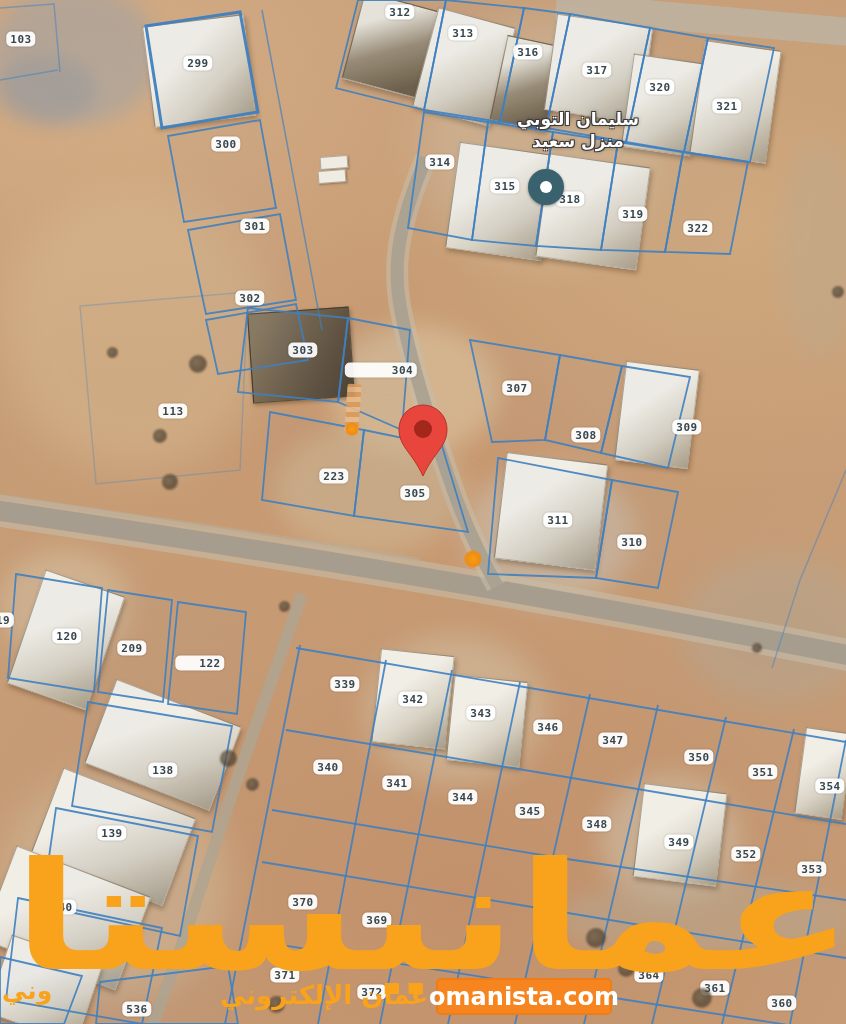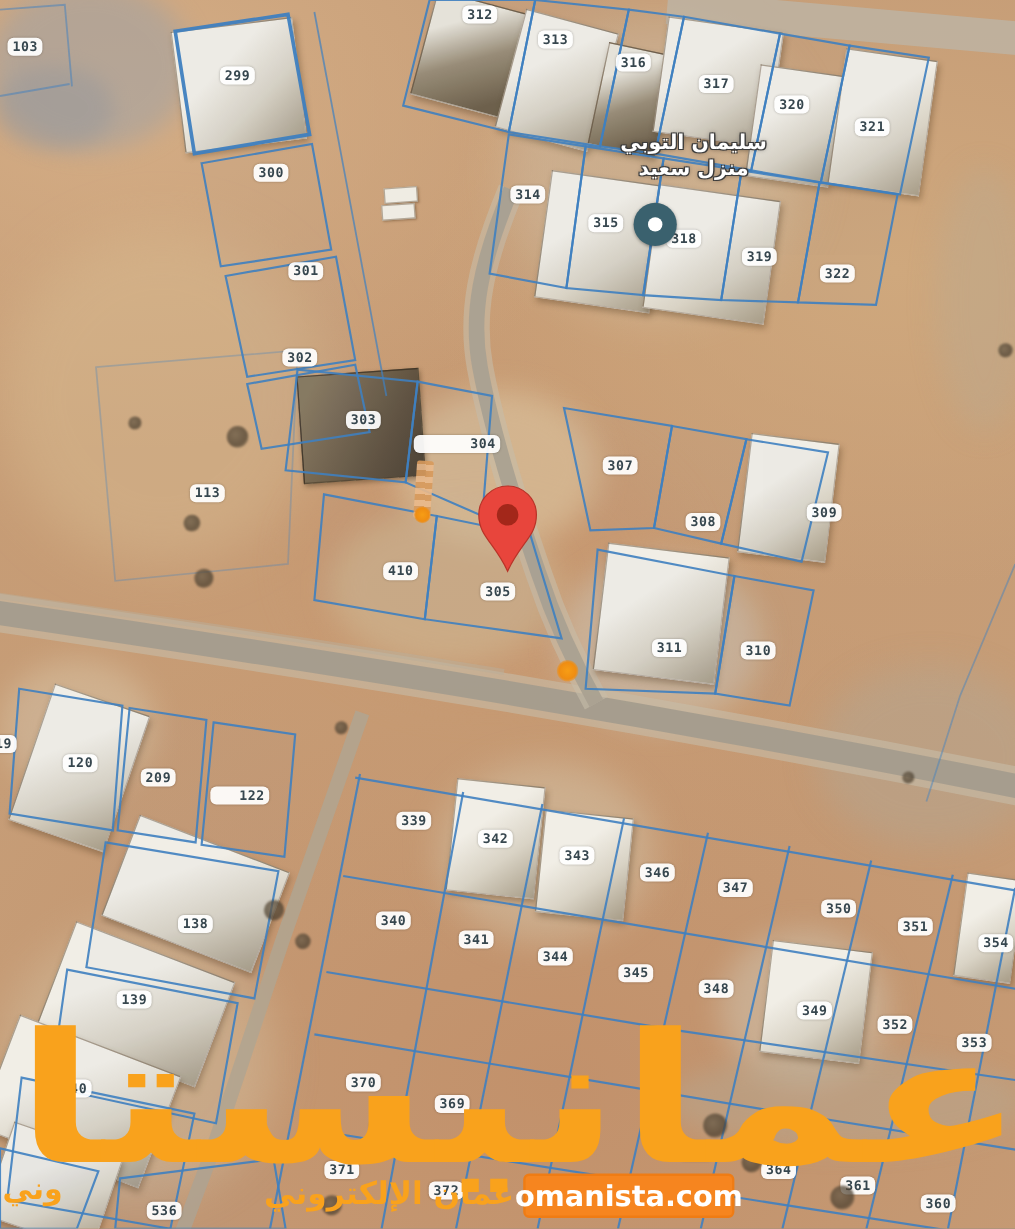--- a/index.html
+++ b/index.html
@@ -178,23 +178,23 @@
       <div class="plot-label" style="left: 505px; top: 186px;">315</div>
       <div class="plot-label" style="left: 570px; top: 199px;">318</div>
       <div class="plot-label" style="left: 633px; top: 214px;">319</div>
       <div class="plot-label" style="left: 698px; top: 228px;">322</div>
       <div class="plot-label" style="left: 303px; top: 350px;">303</div>
       <div class="plot-label" style="left: 381px; top: 370px; padding-left: 47px;">304</div>
       <div class="plot-label" style="left: 173px; top: 411px;">113</div>
       <div class="plot-label" style="left: 517px; top: 388px;">307</div>
       <div class="plot-label" style="left: 586px; top: 411px; margin-top: 24px;">308</div>
       <div class="plot-label" style="left: 655px; top: 427px; margin-left: 32px;">309</div>
-      <div class="plot-label" style="left: 334px; top: 476px;">410</div>
+      <div class="plot-label" style="left: 334px; top: 476px;">223</div>
       <div class="plot-label" style="left: 415px; top: 493px;">305</div>
-      <div class="plot-label" style="left: 558px; top: 540px; text-align: right;">311</div>
+      <div class="plot-label" style="left: 558px; top: 520px; text-align: right;">311</div>
       <div class="plot-label" style="left: 632px; top: 542px;">310</div>
       <div class="plot-label" style="left: 3px; top: 620px;">19</div>
       <div class="plot-label" style="left: 67px; top: 636px;">120</div>
       <div class="plot-label" style="left: 132px; top: 648px;">209</div>
       <div class="plot-label" style="left: 200px; top: 663px; padding-left: 24px;">122</div>
       <div class="plot-label" style="left: 163px; top: 770px;">138</div>
       <div class="plot-label" style="left: 112px; top: 833px;">139</div>
       <div class="plot-label" style="left: 62px; top: 907px;">140</div>
       <div class="plot-label" style="left: 137px; top: 1009px;">536</div>
       <div class="plot-label" style="left: 345px; top: 684px;">339</div>

